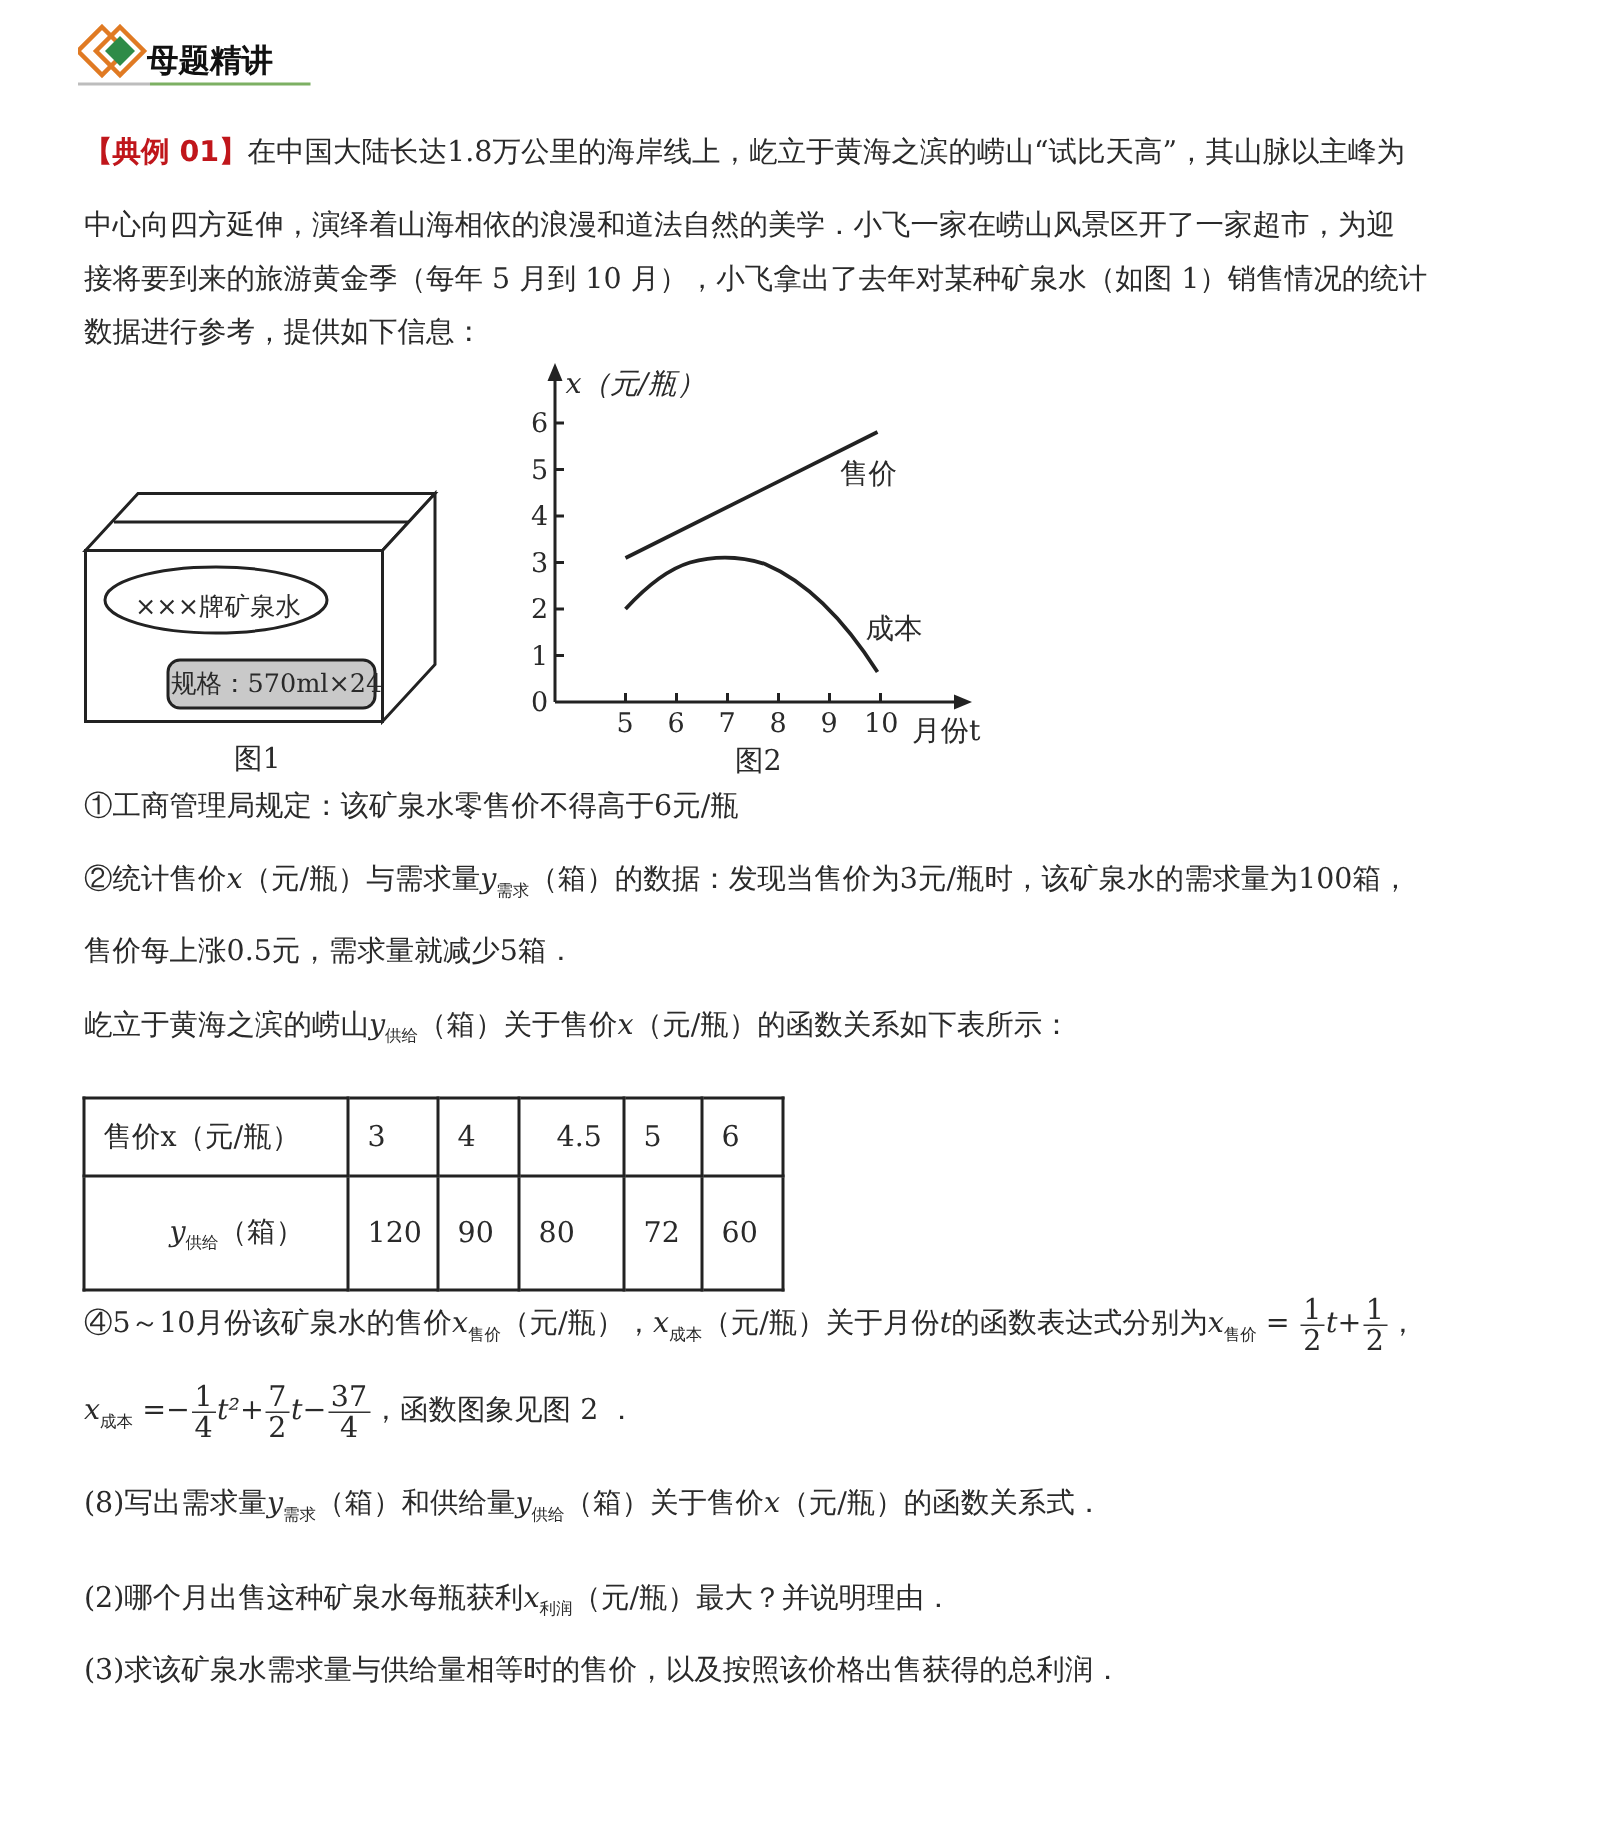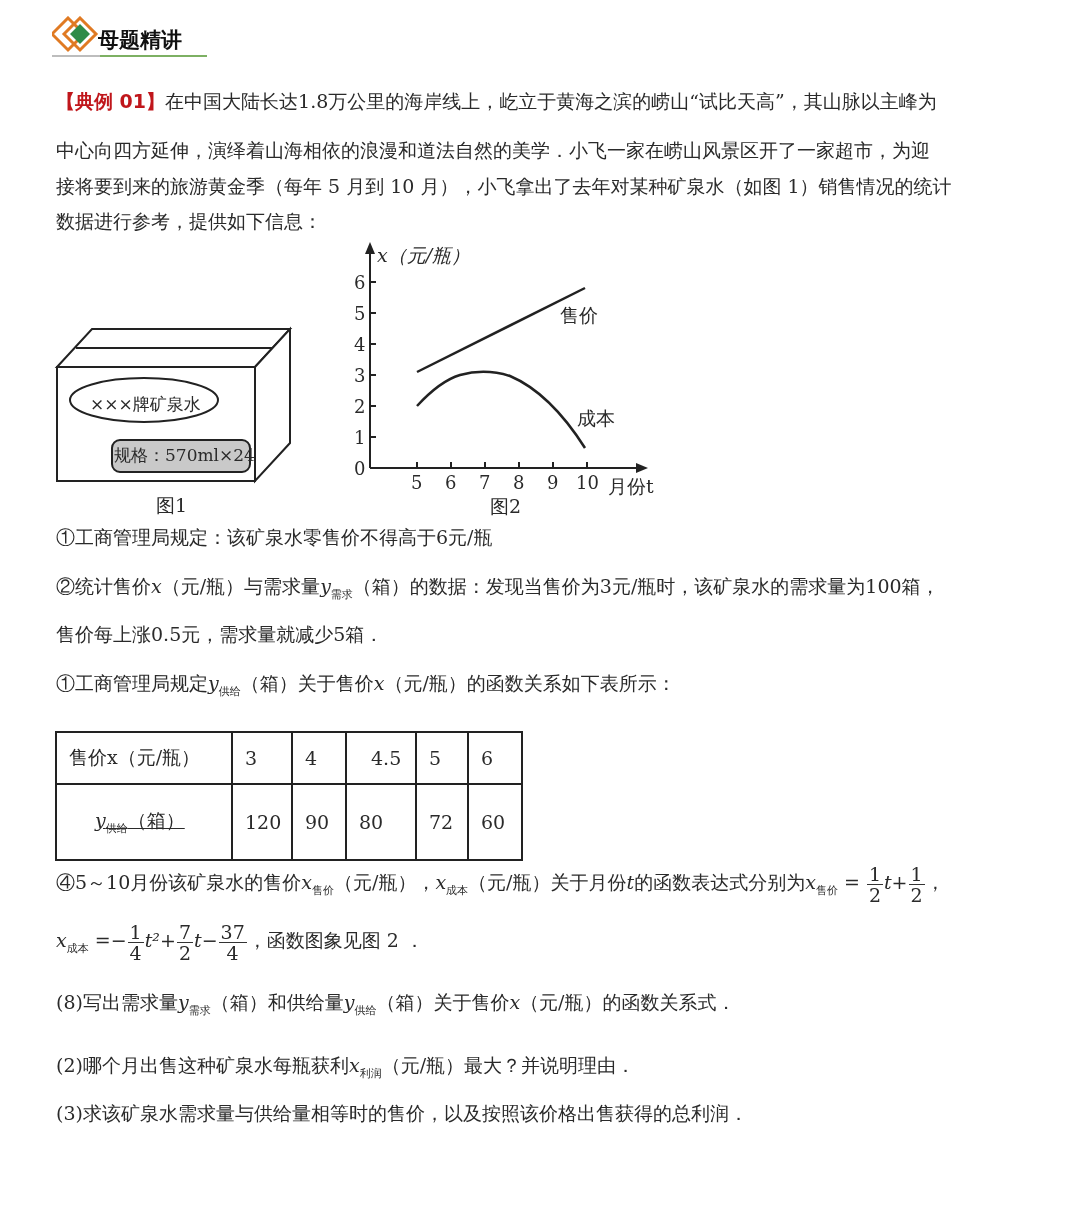--- a/index.html
+++ b/index.html
@@ -111,35 +111,35 @@
 </div>
 
 <div class="line" style="top:525px;">①工商管理局规定：该矿泉水零售价不得高于6元/瓶</div>
 
 <div class="line" style="top:574px;">
   <span>②统计售价</span><span class="it">x</span><span>（元/瓶）与需求量</span><span class="it">y</span><span class="sub">需求</span><span>（箱）的数据：发现当售价为3元/瓶时，该矿泉水的需求量为100箱，</span>
 </div>
 <div class="line" style="top:622px;">售价每上涨0.5元，需求量就减少5箱．</div>
 
 <div class="line" style="top:671px;">
-  <span>①工商管理局规定</span><span class="it">y</span><span class="sub">供给</span><span>（箱）关于售价</span><span class="it">x</span><span>（元/瓶）的函数关系如下表所示：</span>
+  <span>屹立于黄海之滨的崂山</span><span class="it">y</span><span class="sub">供给</span><span>（箱）关于售价</span><span class="it">x</span><span>（元/瓶）的函数关系如下表所示：</span>
 </div>
 
 <table class="supply">
   <tbody>
       <tr class="r1">
     <td style="width:162px;">售价x（元/瓶）</td>
     <td style="width:46px;">3</td>
     <td style="width:40px;">4</td>
     <td style="width:44px;padding-left:24px;">4.5</td>
     <td style="width:38px;">5</td>
     <td style="width:40px;">6</td>
   </tr>
   <tr class="r2">
-    <td style="padding-left:38px;text-decoration:underline;"><span class="it">y</span><span class="sub">供给</span><span>（箱）</span></td>
+    <td style="padding-left:56px;"><span class="it">y</span><span class="sub">供给</span><span>（箱）</span></td>
     <td>120</td>
     <td>90</td>
     <td>80</td>
     <td>72</td>
     <td>60</td>
   </tr>
 </tbody>
   </table>
 
 <div class="line" style="top:862px; line-height:40px;">

